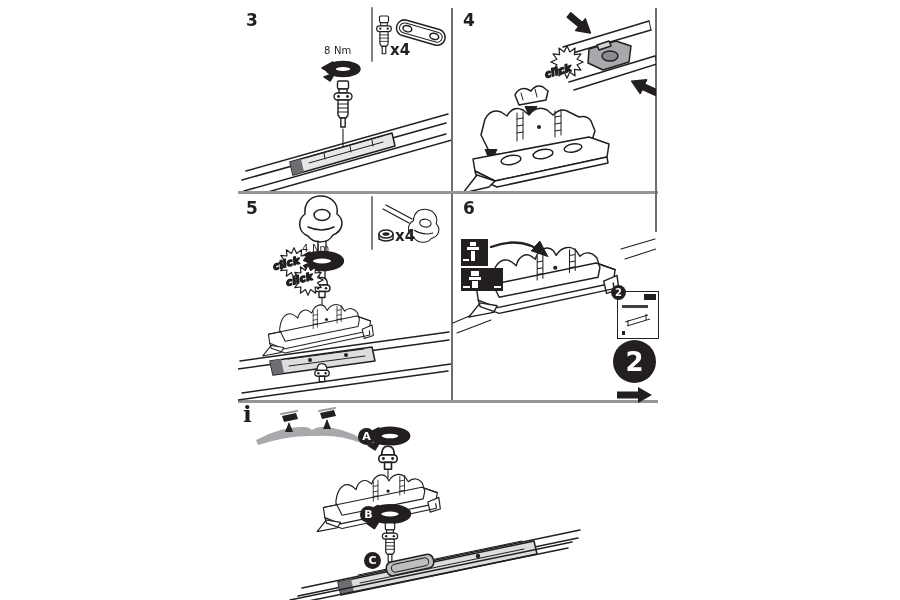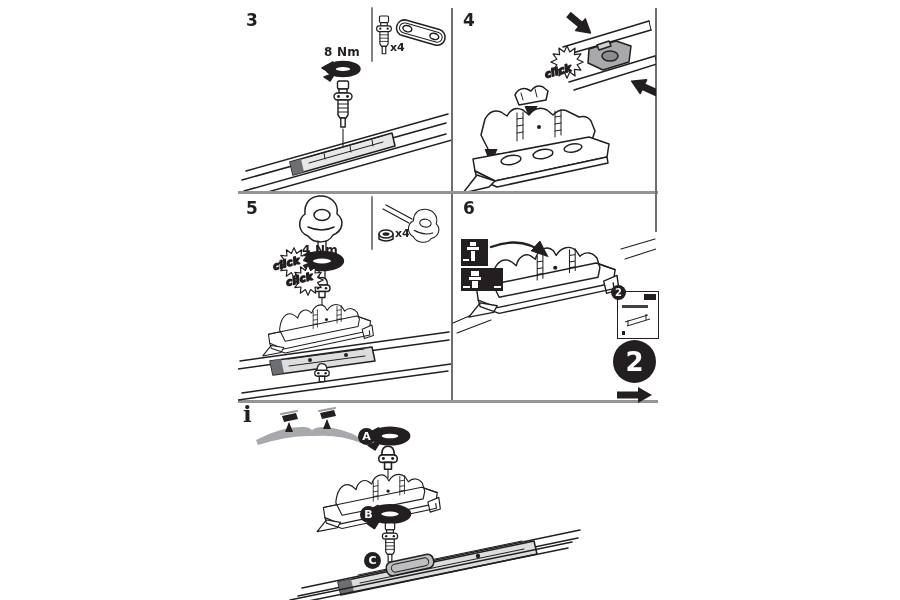--- a/index.html
+++ b/index.html
@@ -1,22 +1,22 @@
 <!DOCTYPE html>
 <html><head>
 <meta charset="utf-8">
 <style>
   html,body{margin:0;padding:0;background:#fff;}
   .page{position:relative;width:900px;height:600px;background:#ffffff;overflow:hidden;
         font-family:"DejaVu Sans",sans-serif;color:#231f20;}
   .panel{position:absolute;}
   .panel svg{position:absolute;left:0;top:0;}
   .step-num{position:absolute;font-weight:bold;font-size:17px;color:#231f20;z-index:3;}
-  .torque{position:absolute;font-weight:bold;font-size:12px;color:#231f20;z-index:3;letter-spacing:.2px;}
-  .qty{position:absolute;font-weight:bold;font-size:11px;color:#231f20;z-index:3;}
+  .torque{position:absolute;font-weight:normal;font-size:10px;color:#231f20;z-index:3;letter-spacing:.2px;}
+  .qty{position:absolute;font-weight:bold;font-size:15px;color:#231f20;z-index:3;}
   .divider{position:absolute;background:#939598;}
   .vdiv{position:absolute;background:#6d6e71;}
   .clicktxt{font-style:italic;font-weight:bold;font-size:10px;fill:#231f20;letter-spacing:.4px;}
   .callout{position:absolute;width:17px;height:17px;border-radius:50%;background:#231f20;color:#fff;
            font-weight:bold;font-size:11px;display:flex;align-items:center;justify-content:center;z-index:4;}
   .info-i{position:absolute;font-family:"DejaVu Serif",serif;font-weight:bold;font-size:23px;line-height:1;z-index:3;}
   .booklet{position:absolute;left:166px;top:98px;width:40px;height:46px;border:1.6px solid #231f20;background:#fff;z-index:3;}
   .booklet .badge{position:absolute;left:-7px;top:-7px;width:15px;height:15px;border-radius:50%;background:#231f20;
                   color:#fff;font-size:10px;font-weight:bold;display:flex;align-items:center;justify-content:center;}
   .booklet .brand{position:absolute;right:2px;top:2px;width:12px;height:6px;background:#231f20;}

